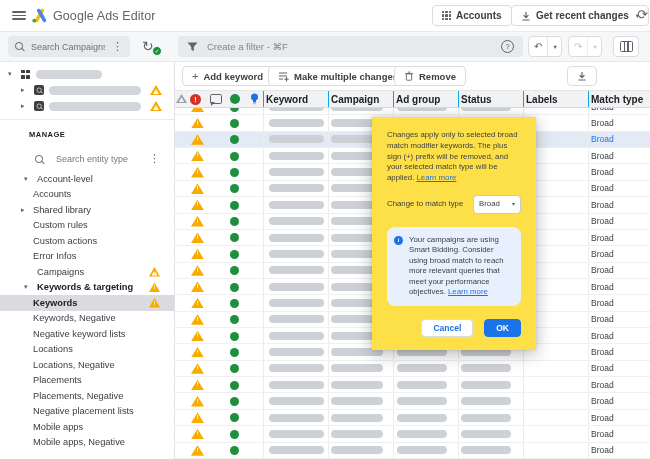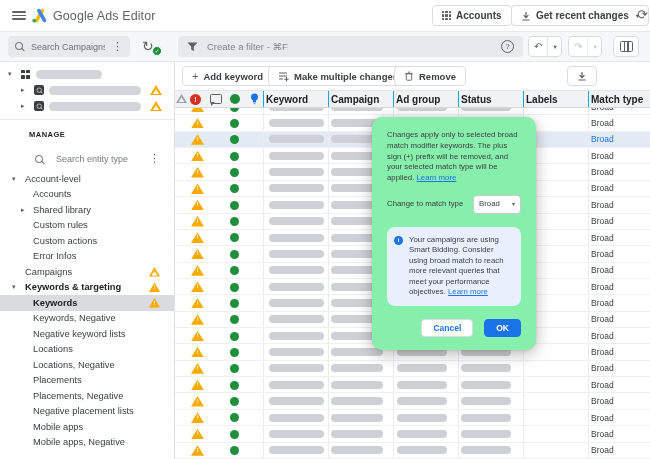--- a/index.html
+++ b/index.html
@@ -63,21 +63,21 @@
   .tri{position:relative;width:12px;height:10px;flex:none}
   .tri .t1{position:absolute;inset:0;clip-path:polygon(50% 0,100% 100%,0 100%);background:#f9ab00}
   .tri .t2{position:absolute;left:2.8px;top:3.8px;width:6.4px;height:5.6px;clip-path:polygon(50% 0,100% 100%,0 100%);background:#fff}
   .tri .ex{position:absolute;left:0;right:0;top:2.6px;text-align:center;font-size:5.5px;font-weight:bold;color:#fff;line-height:1}
   .tri.outline .ex{color:#f9ab00;top:3.4px;font-size:5px}
   .manage{margin:10px 0 0 29px;font-size:7.5px;font-weight:bold;letter-spacing:.5px;color:#202124}
   .entity-search{display:flex;align-items:flex-end;height:16px;margin:9px 14px 0 35px}
   .entity-search .ph{margin-left:12px;font-size:9px;color:#757a80}
   .nav{margin-top:7px}
   .nav-item{height:15.5px;display:flex;align-items:center;font-size:9.3px;color:#3c4043;padding-right:14px;cursor:default}
-  .nav-item.lvl0{padding-left:12px}
+  .nav-item.lvl0{padding-left:24px}
   .nav-item.lvl1{padding-left:21px}
   .nav-item.lvl1 .caret{width:12px}
   .nav-item.bold .lab{font-weight:bold;color:#202124}
   .nav-item.selected{background:#d9dbde}
   .nav-item .tri{margin-left:auto;width:11px;height:9.5px}
   .nav-item .tri .ex{font-size:5px;top:2.6px}
   .nav-item .tri .t2{left:2.5px;top:3.4px;width:6px;height:5.2px}
   
   .toolbar{position:absolute;top:62px;left:175px;right:0;height:28px;background:#fff}
   .tbtn{position:absolute;top:4px;height:20px;display:flex;align-items:center;gap:5px;padding:0 9px;
@@ -109,21 +109,21 @@
   .dot{position:absolute;left:55px;top:3.6px;width:9px;height:9px;border-radius:50%;background:#1f8f3e}
   .tcell{width:65px;flex:none;display:flex;align-items:center;border-left:1px solid #ececee;box-sizing:border-box}
   .tcell.match{flex:1;font-size:8.5px;color:#3c4043;padding-left:2px}
   .trow.selected .tcell.match{color:#1a73e8}
   .bar{height:8px;border-radius:4px;background:#cdd0d4}
   .tcell.keyword .bar{width:55px;margin-left:5px}
   .tcell.campaign .bar{width:52px;margin-left:2px}
   .tcell.adgroup .bar{width:50px;margin-left:3px}
   .tcell.status .bar{width:50px;margin-left:2px}
   
-  .modal{position:absolute;left:372px;top:117px;width:164px;background:#86efac;border-radius:10px;z-index:10;
+  .modal{position:absolute;left:372px;top:117px;width:164px;background:#fde047;border-radius:0;z-index:10;
          box-shadow:0 4px 16px rgba(0,0,0,.28),0 0 3px rgba(0,0,0,.12);padding:13px 15px;box-sizing:border-box;
          font-size:7.8px;line-height:10.8px;color:#3c4043}
   .modal p{margin:0 0 9px}
   .modal a{color:#1a73e8;text-decoration:underline}
   .mt-row{display:flex;align-items:center;justify-content:space-between;margin-top:11px}
   .mt-label{font-size:7.8px}
   .mselect{width:48px;height:19px;border:1px solid #c6c9cd;border-radius:4px;display:flex;align-items:center;
            justify-content:space-between;padding:0 5px;box-sizing:border-box;background:#fff}
   .mselect .cv{font-size:7.8px;color:#3c4043}
   .mselect .c{font-size:6px;color:#5f6368}

